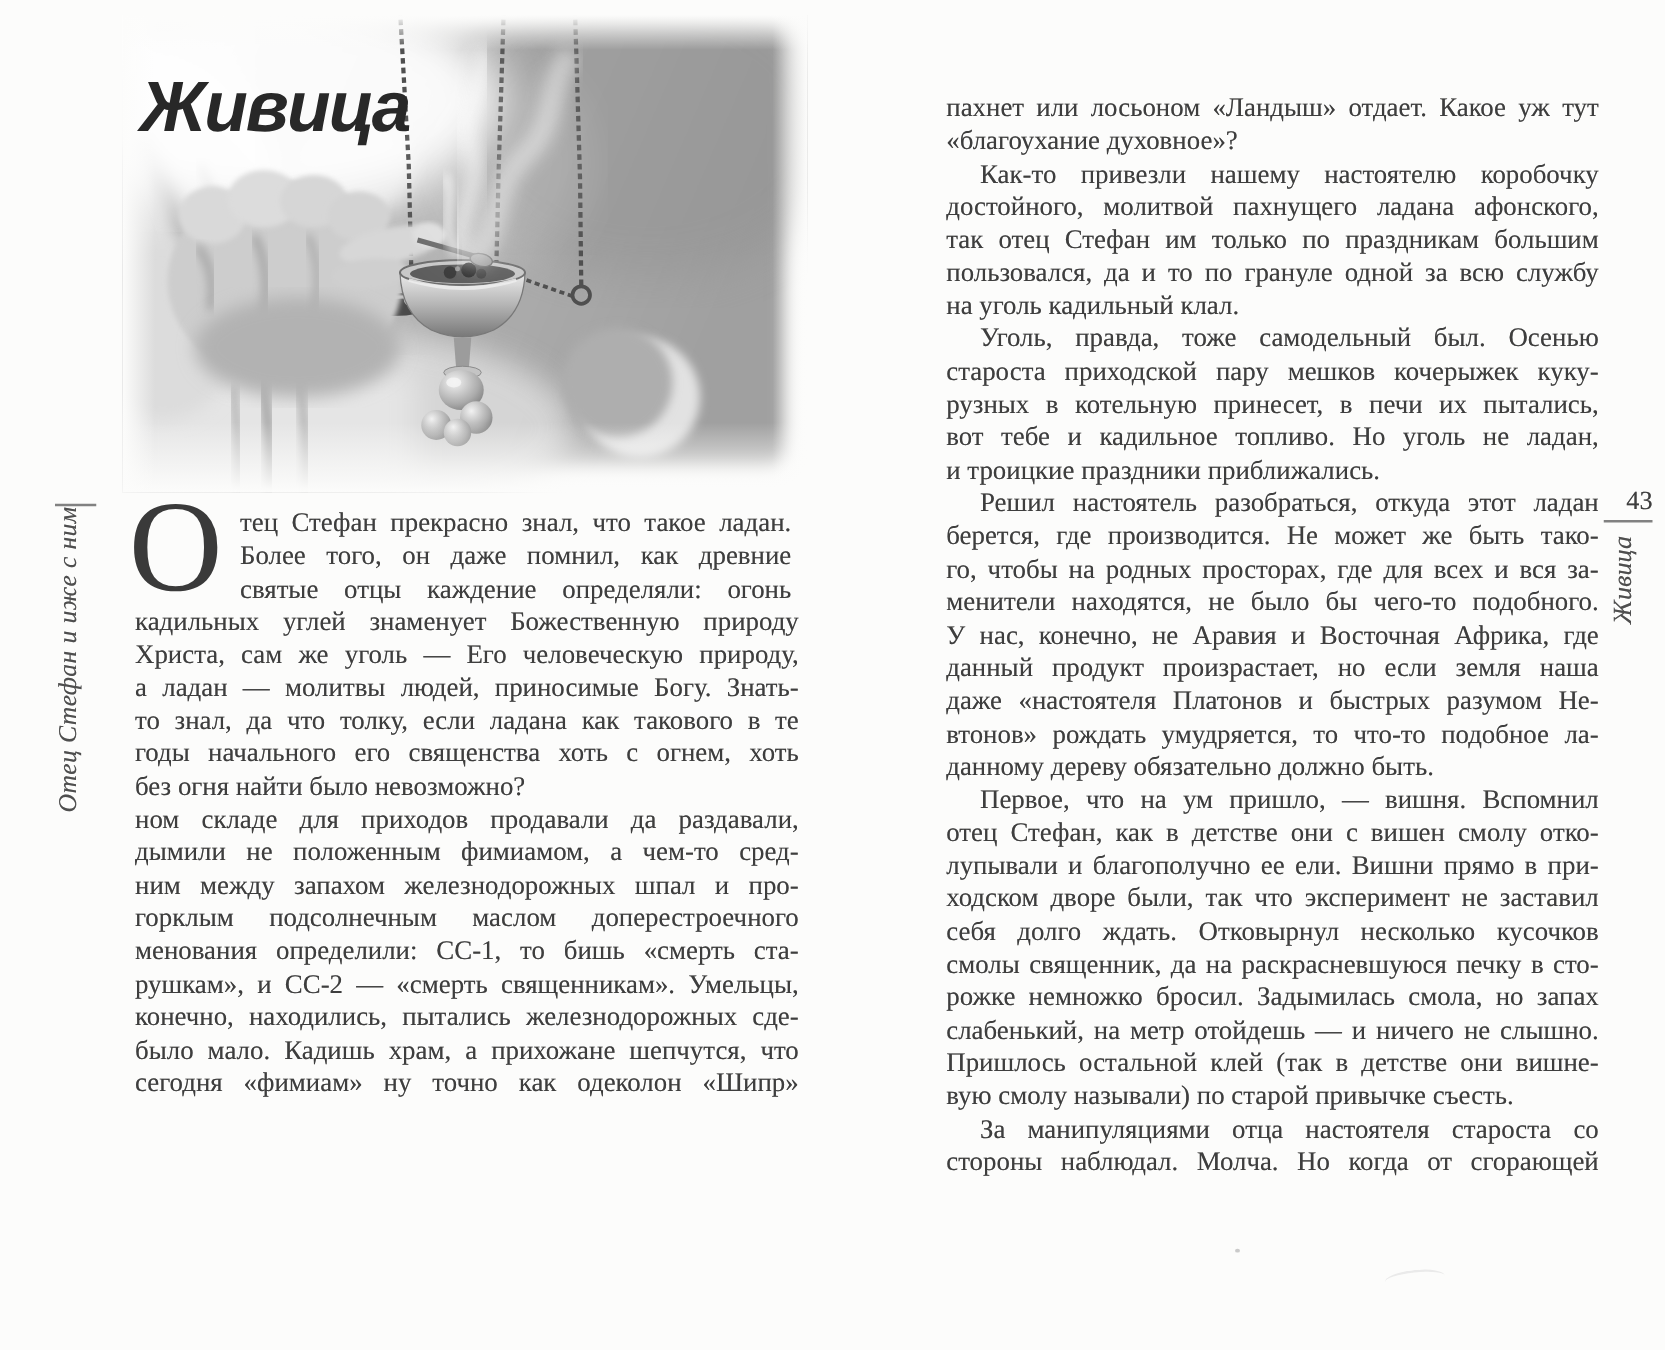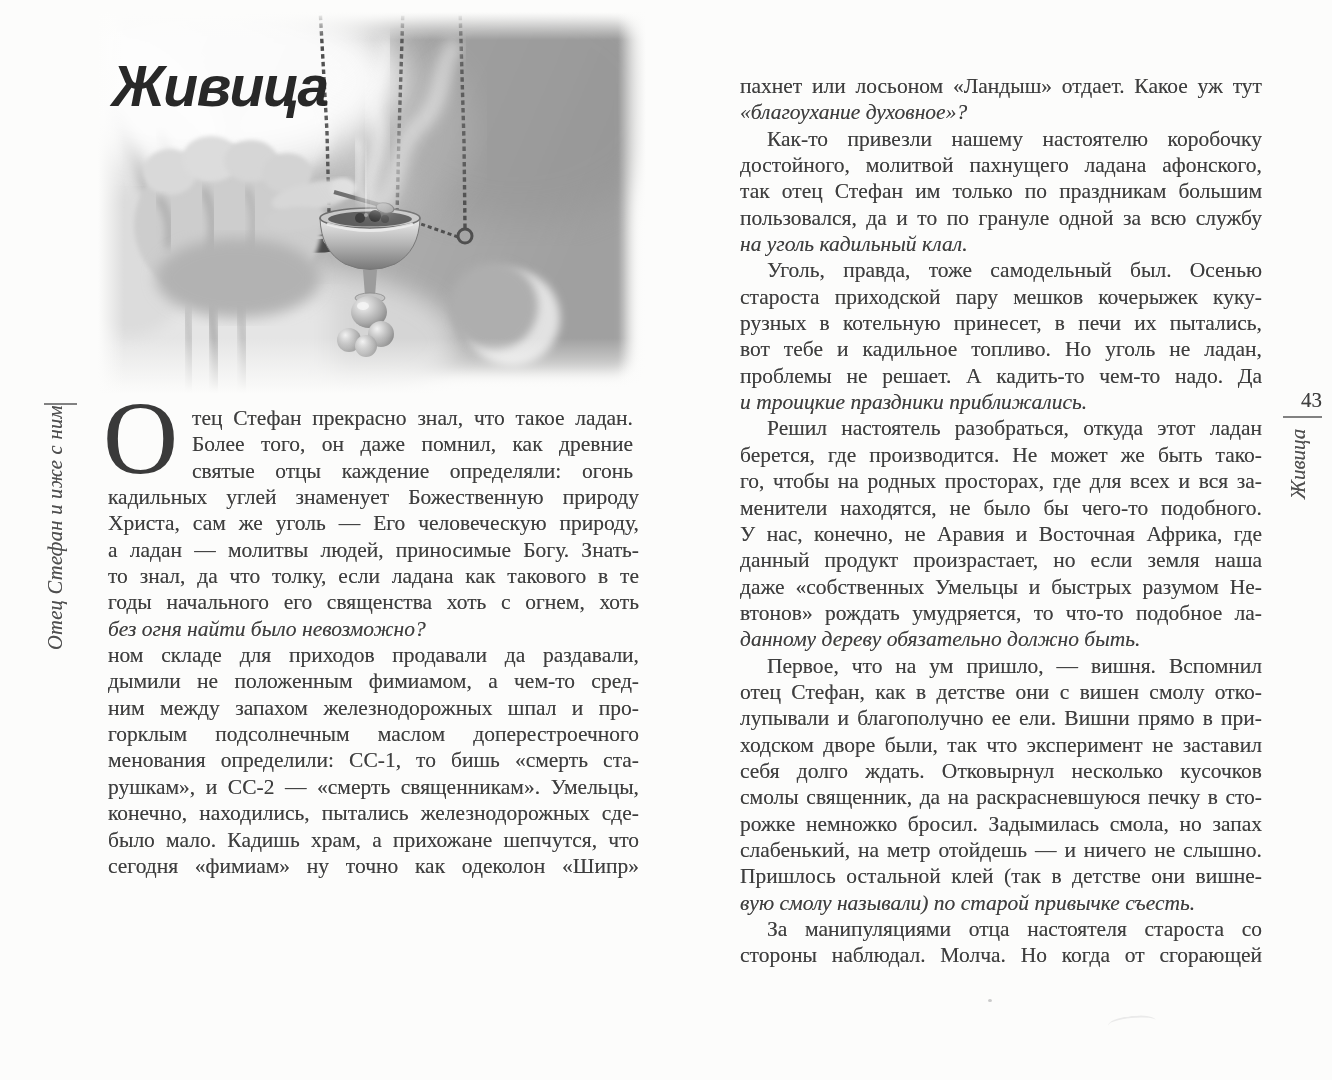--- a/index.html
+++ b/index.html
@@ -18,28 +18,28 @@
     position:absolute;left:112px;top:58px;
     font-family:"Liberation Sans", sans-serif;
     font-style:italic;font-weight:700;
     font-size:57px;line-height:1;letter-spacing:-1.5px;
     color:#282828;
   }
 
   
   .text-col{position:absolute;}
   .left-col{left:108px;top:405px;width:531px;}
-  .right-col{left:740px;top:73px;width:522px;}
+  .right-col{left:757px;top:73px;width:522px;}
   .ln{
     font-size:21.5px;line-height:26.35px;height:26.35px;
     color:#3e3e3e;
     text-align:justify;text-align-last:justify;-moz-text-align-last:justify;
     text-shadow:0 0 .4px rgba(70,70,70,.55);
   }
-  .ln.end{text-align:center;text-align-last:left;font-style:italic;-moz-text-align-last:left;}
+  .ln.end{text-align:center;text-align-last:left;-moz-text-align-last:left;}
   .ln.ind{text-indent:27px;}
   .ln.dc{margin-left:84px;width:441px;}
 
   .dropcap{
     position:absolute;left:103px;top:386px;
     font-size:104px;line-height:1;color:#3a3a3a;
     font-family:"Liberation Serif", serif;
   }
 
   
@@ -256,29 +256,28 @@
       <div class="ln end">«благоухание духовное»?</div>
       <div class="ln ind">Как-то привезли нашему настоятелю коробочку</div>
       <div class="ln">достойного, молитвой пахнущего ладана афонского,</div>
       <div class="ln">так отец Стефан им только по праздникам большим</div>
       <div class="ln">пользовался, да и то по грануле одной за всю службу</div>
       <div class="ln end">на уголь кадильный клал.</div>
       <div class="ln ind">Уголь, правда, тоже самодельный был. Осенью</div>
       <div class="ln">староста приходской пару мешков кочерыжек куку-</div>
       <div class="ln">рузных в котельную принесет, в печи их пытались,</div>
       <div class="ln">вот тебе и кадильное топливо. Но уголь не ладан,</div>
-      <div class="ln">проблемы не решает. А кадить-то чем-то надо. Да</div>
       <div class="ln end">и троицкие праздники приближались.</div>
       <div class="ln ind">Решил настоятель разобраться, откуда этот ладан</div>
       <div class="ln">берется, где производится. Не может же быть тако-</div>
       <div class="ln">го, чтобы на родных просторах, где для всех и вся за-</div>
       <div class="ln">менители находятся, не было бы чего-то подобного.</div>
       <div class="ln">У нас, конечно, не Аравия и Восточная Африка, где</div>
       <div class="ln">данный продукт произрастает, но если земля наша</div>
-      <div class="ln">даже «собственных Умельцы и быстрых разумом Не-</div>
+      <div class="ln">даже «настоятеля Платонов и быстрых разумом Не-</div>
       <div class="ln">втонов» рождать умудряется, то что-то подобное ла-</div>
       <div class="ln end">данному дереву обязательно должно быть.</div>
       <div class="ln ind">Первое, что на ум пришло, — вишня. Вспомнил</div>
       <div class="ln">отец Стефан, как в детстве они с вишен смолу отко-</div>
       <div class="ln">лупывали и благополучно ее ели. Вишни прямо в при-</div>
       <div class="ln">ходском дворе были, так что эксперимент не заставил</div>
       <div class="ln">себя долго ждать. Отковырнул несколько кусочков</div>
       <div class="ln">смолы священник, да на раскрасневшуюся печку в сто-</div>
       <div class="ln">рожке немножко бросил. Задымилась смола, но запах</div>
       <div class="ln">слабенький, на метр отойдешь — и ничего не слышно.</div>

